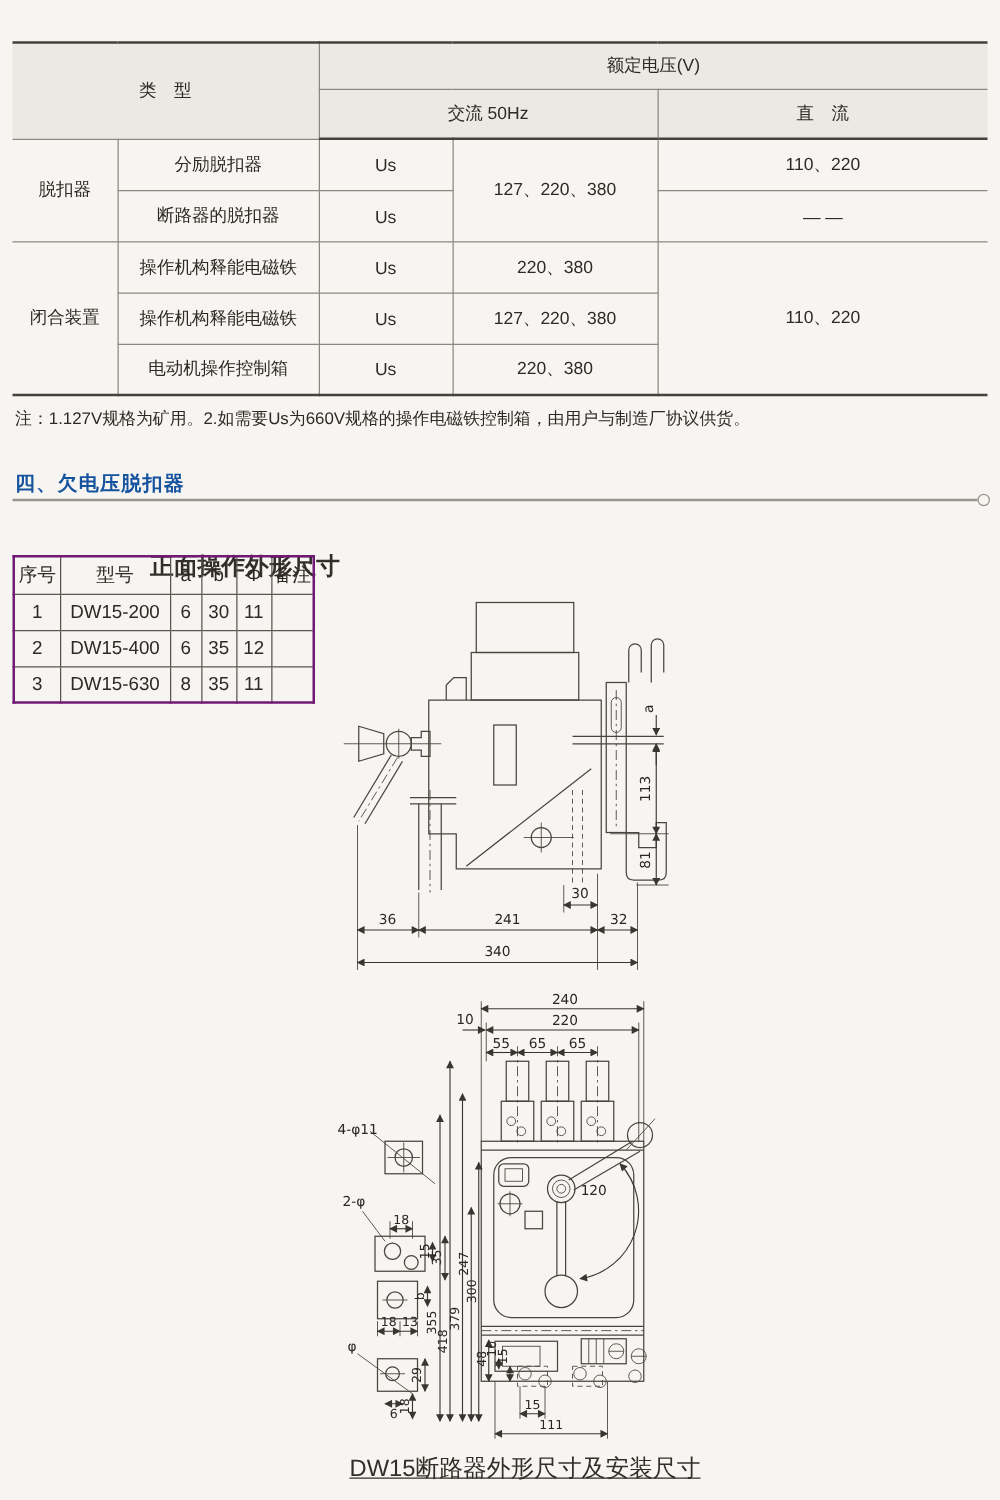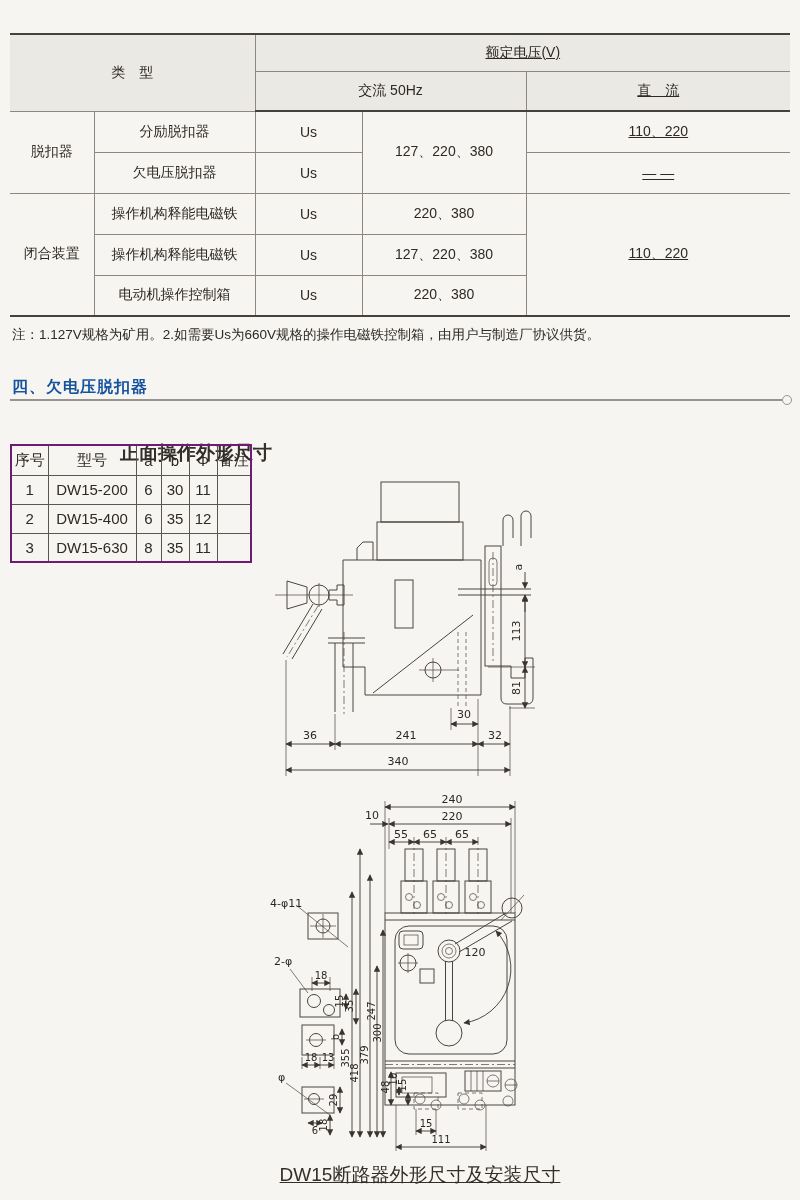--- a/index.html
+++ b/index.html
@@ -9,21 +9,21 @@
   .h1 { position:absolute; left:10px; top:7px; font-size:15px; font-weight:bold; color:#332e2a; letter-spacing:0.5px; }
 
   
   table.vt { position:absolute; left:10px; top:33px; width:780px; border-collapse:collapse; table-layout:fixed;
              border-top:2px solid #46413c; border-bottom:2px solid #46413c; }
   table.vt th, table.vt td { border:1px solid #8d8780; text-align:center; vertical-align:middle;
              font-size:14px; font-weight:normal; color:#2e2925; padding:0; }
   table.vt thead th { background:#ebe9e4; }
   table.vt thead tr:last-child th { border-bottom:2px solid #46413c; }
   table.vt .noL { border-left:none; }
-  table.vt .noR { border-right:none;text-decoration:underline; }
+  table.vt .noR { border-right:none; }
   table.vt tr.gs td { border-top:1.5px solid #5a544e; }
 
   .note { position:absolute; left:12px; top:326px; font-size:13.5px; color:#2e2925; }
 
   .sec4 { position:absolute; left:12px; top:377px; font-size:16px; font-weight:bold; color:#15539e; letter-spacing:1px; }
   .rule { position:absolute; left:10px; top:399px; width:772px; height:2px; background:#9a948e; }
   .rule-dot { position:absolute; left:782px; top:395px; width:8px; height:8px; border:1.5px solid #9a948e;
               border-radius:50%; background:#f7f5f1; }
 
   .ft-title { position:absolute; left:120px; top:440px; font-size:19px; font-weight:bold; color:#332e2a; }
@@ -69,21 +69,21 @@
     </thead>
     <tbody>
       <tr style="height:41px">
         <td class="noL" rowspan="2">脱扣器</td>
         <td>分励脱扣器</td>
         <td>Us</td>
         <td rowspan="2">127、220、380</td>
         <td class="noR">110、220</td>
       </tr>
       <tr style="height:41px">
-        <td>欠电压脱扣器</td>
+        <td>断路器的脱扣器</td>
         <td>Us</td>
         <td class="noR">—  —</td>
       </tr>
       <tr style="height:41px" class="gs">
         <td class="noL" rowspan="3">闭合装置</td>
         <td>操作机构释能电磁铁</td>
         <td>Us</td>
         <td>220、380</td>
         <td class="noR" rowspan="3">110、220</td>
       </tr>

